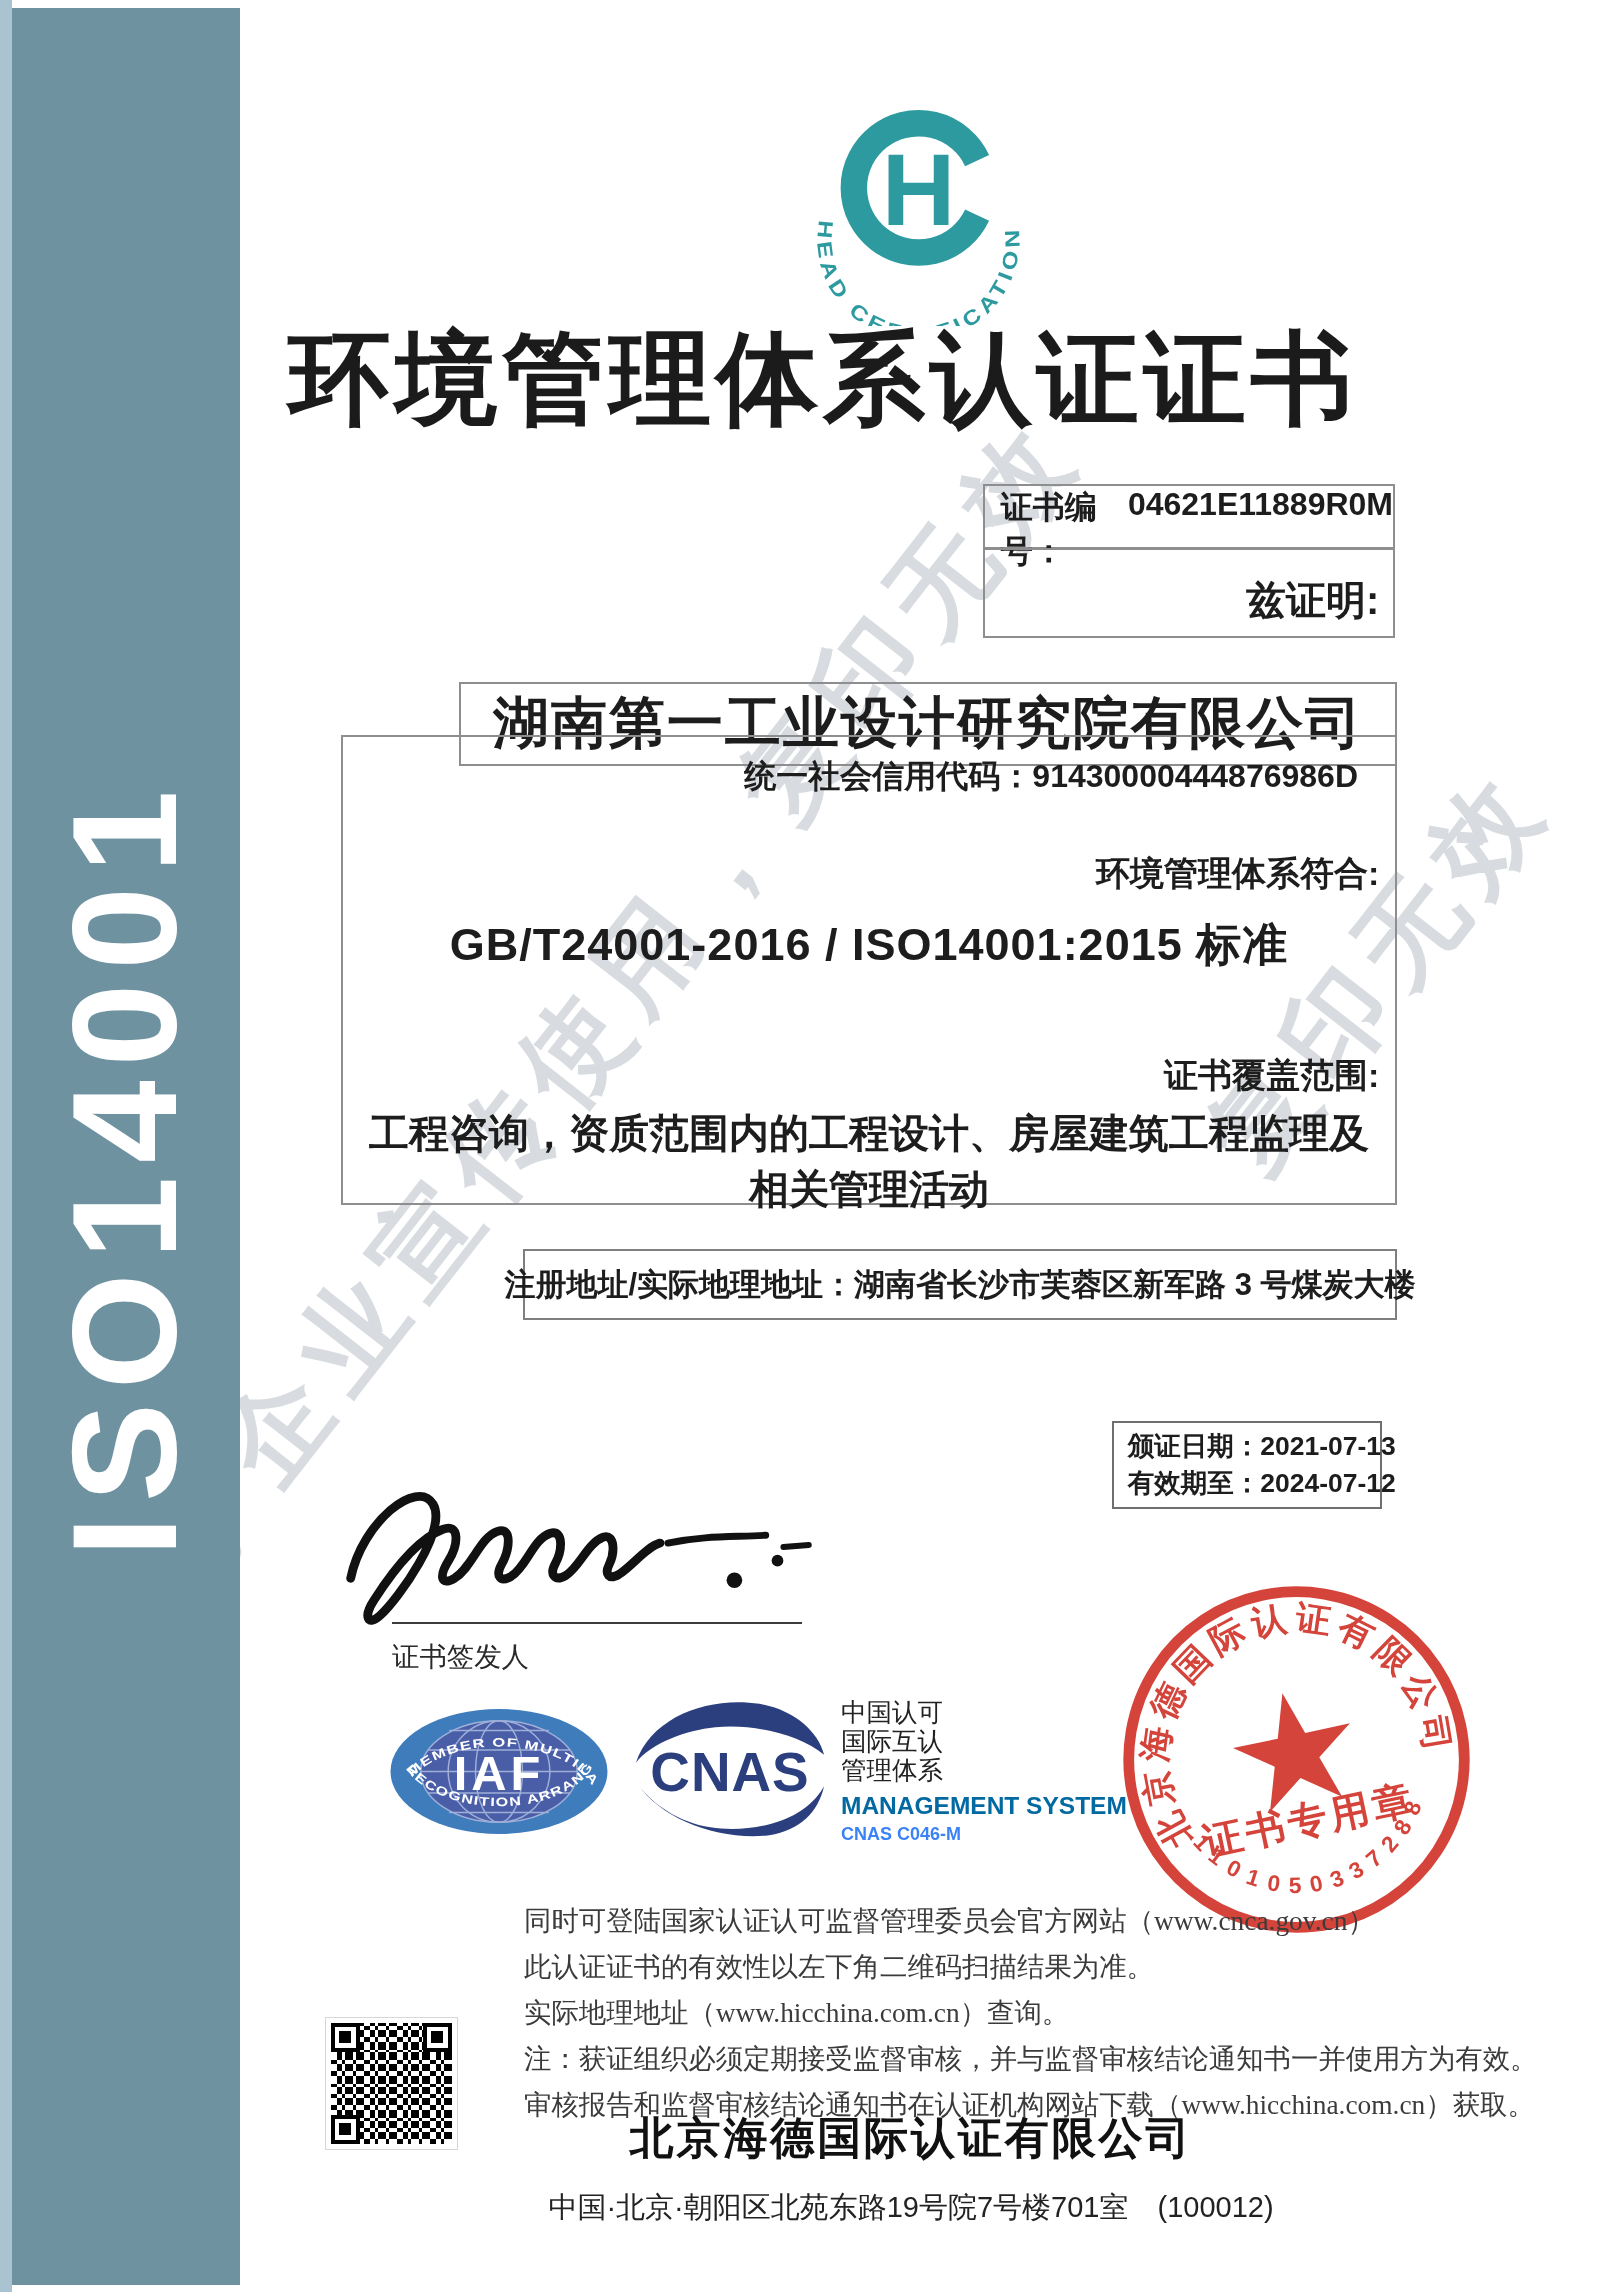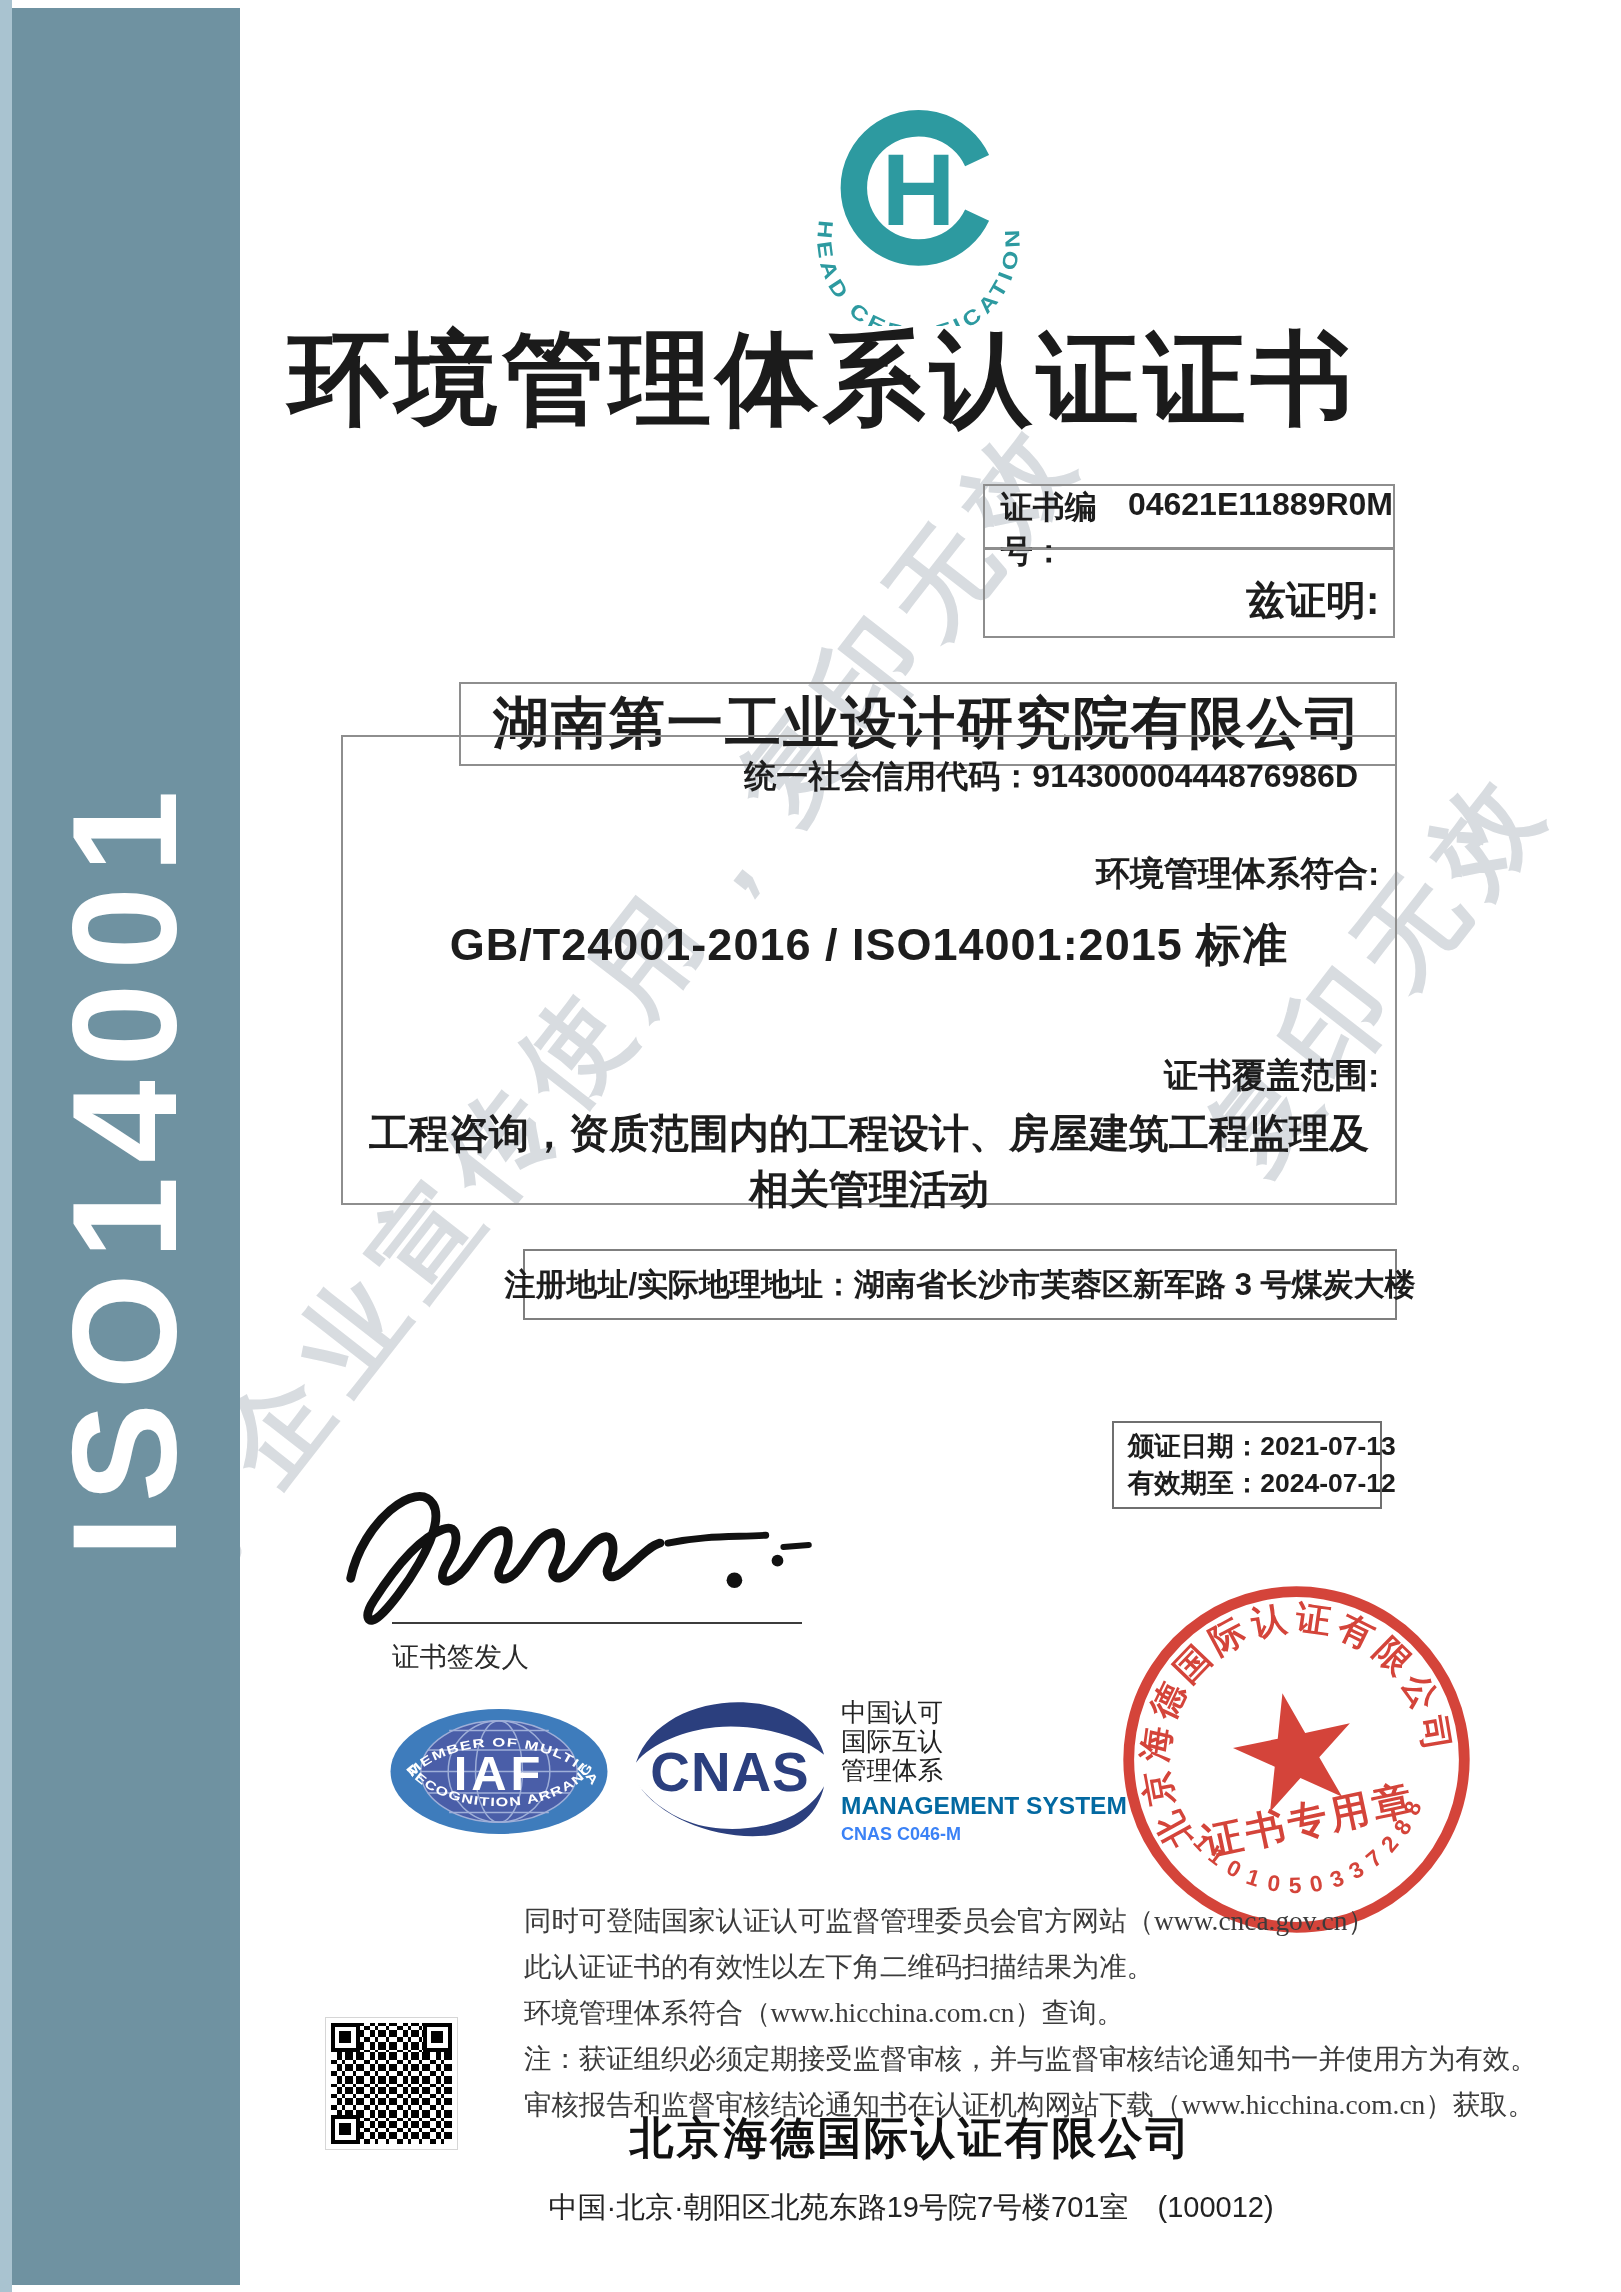--- a/index.html
+++ b/index.html
@@ -211,21 +211,21 @@
     <div class="qr">
       <div class="qr-pattern"></div>
       <div class="finder f-tl"></div>
       <div class="finder f-tr"></div>
       <div class="finder f-bl"></div>
     </div>
 
     <div class="notes">
       <p>同时可登陆国家认证认可监督管理委员会官方网站（www.cnca.gov.cn）</p>
       <p>此认证证书的有效性以左下角二维码扫描结果为准。</p>
-      <p>环境管理体系符合（www.hicchina.com.cn）查询。</p>
+      <p>实际地理地址（www.hicchina.com.cn）查询。</p>
       <p>注：获证组织必须定期接受监督审核，并与监督审核结论通知书一并使用方为有效。</p>
       <p>审核报告和监督审核结论通知书在认证机构网站下载（www.hicchina.com.cn）获取。</p>
     </div>
 
     <div class="issuer">北京海德国际认证有限公司</div>
     <div class="issuer-addr">中国·北京·朝阳区北苑东路19号院7号楼701室　(100012)</div>
 
   </div>
 </div>
 

